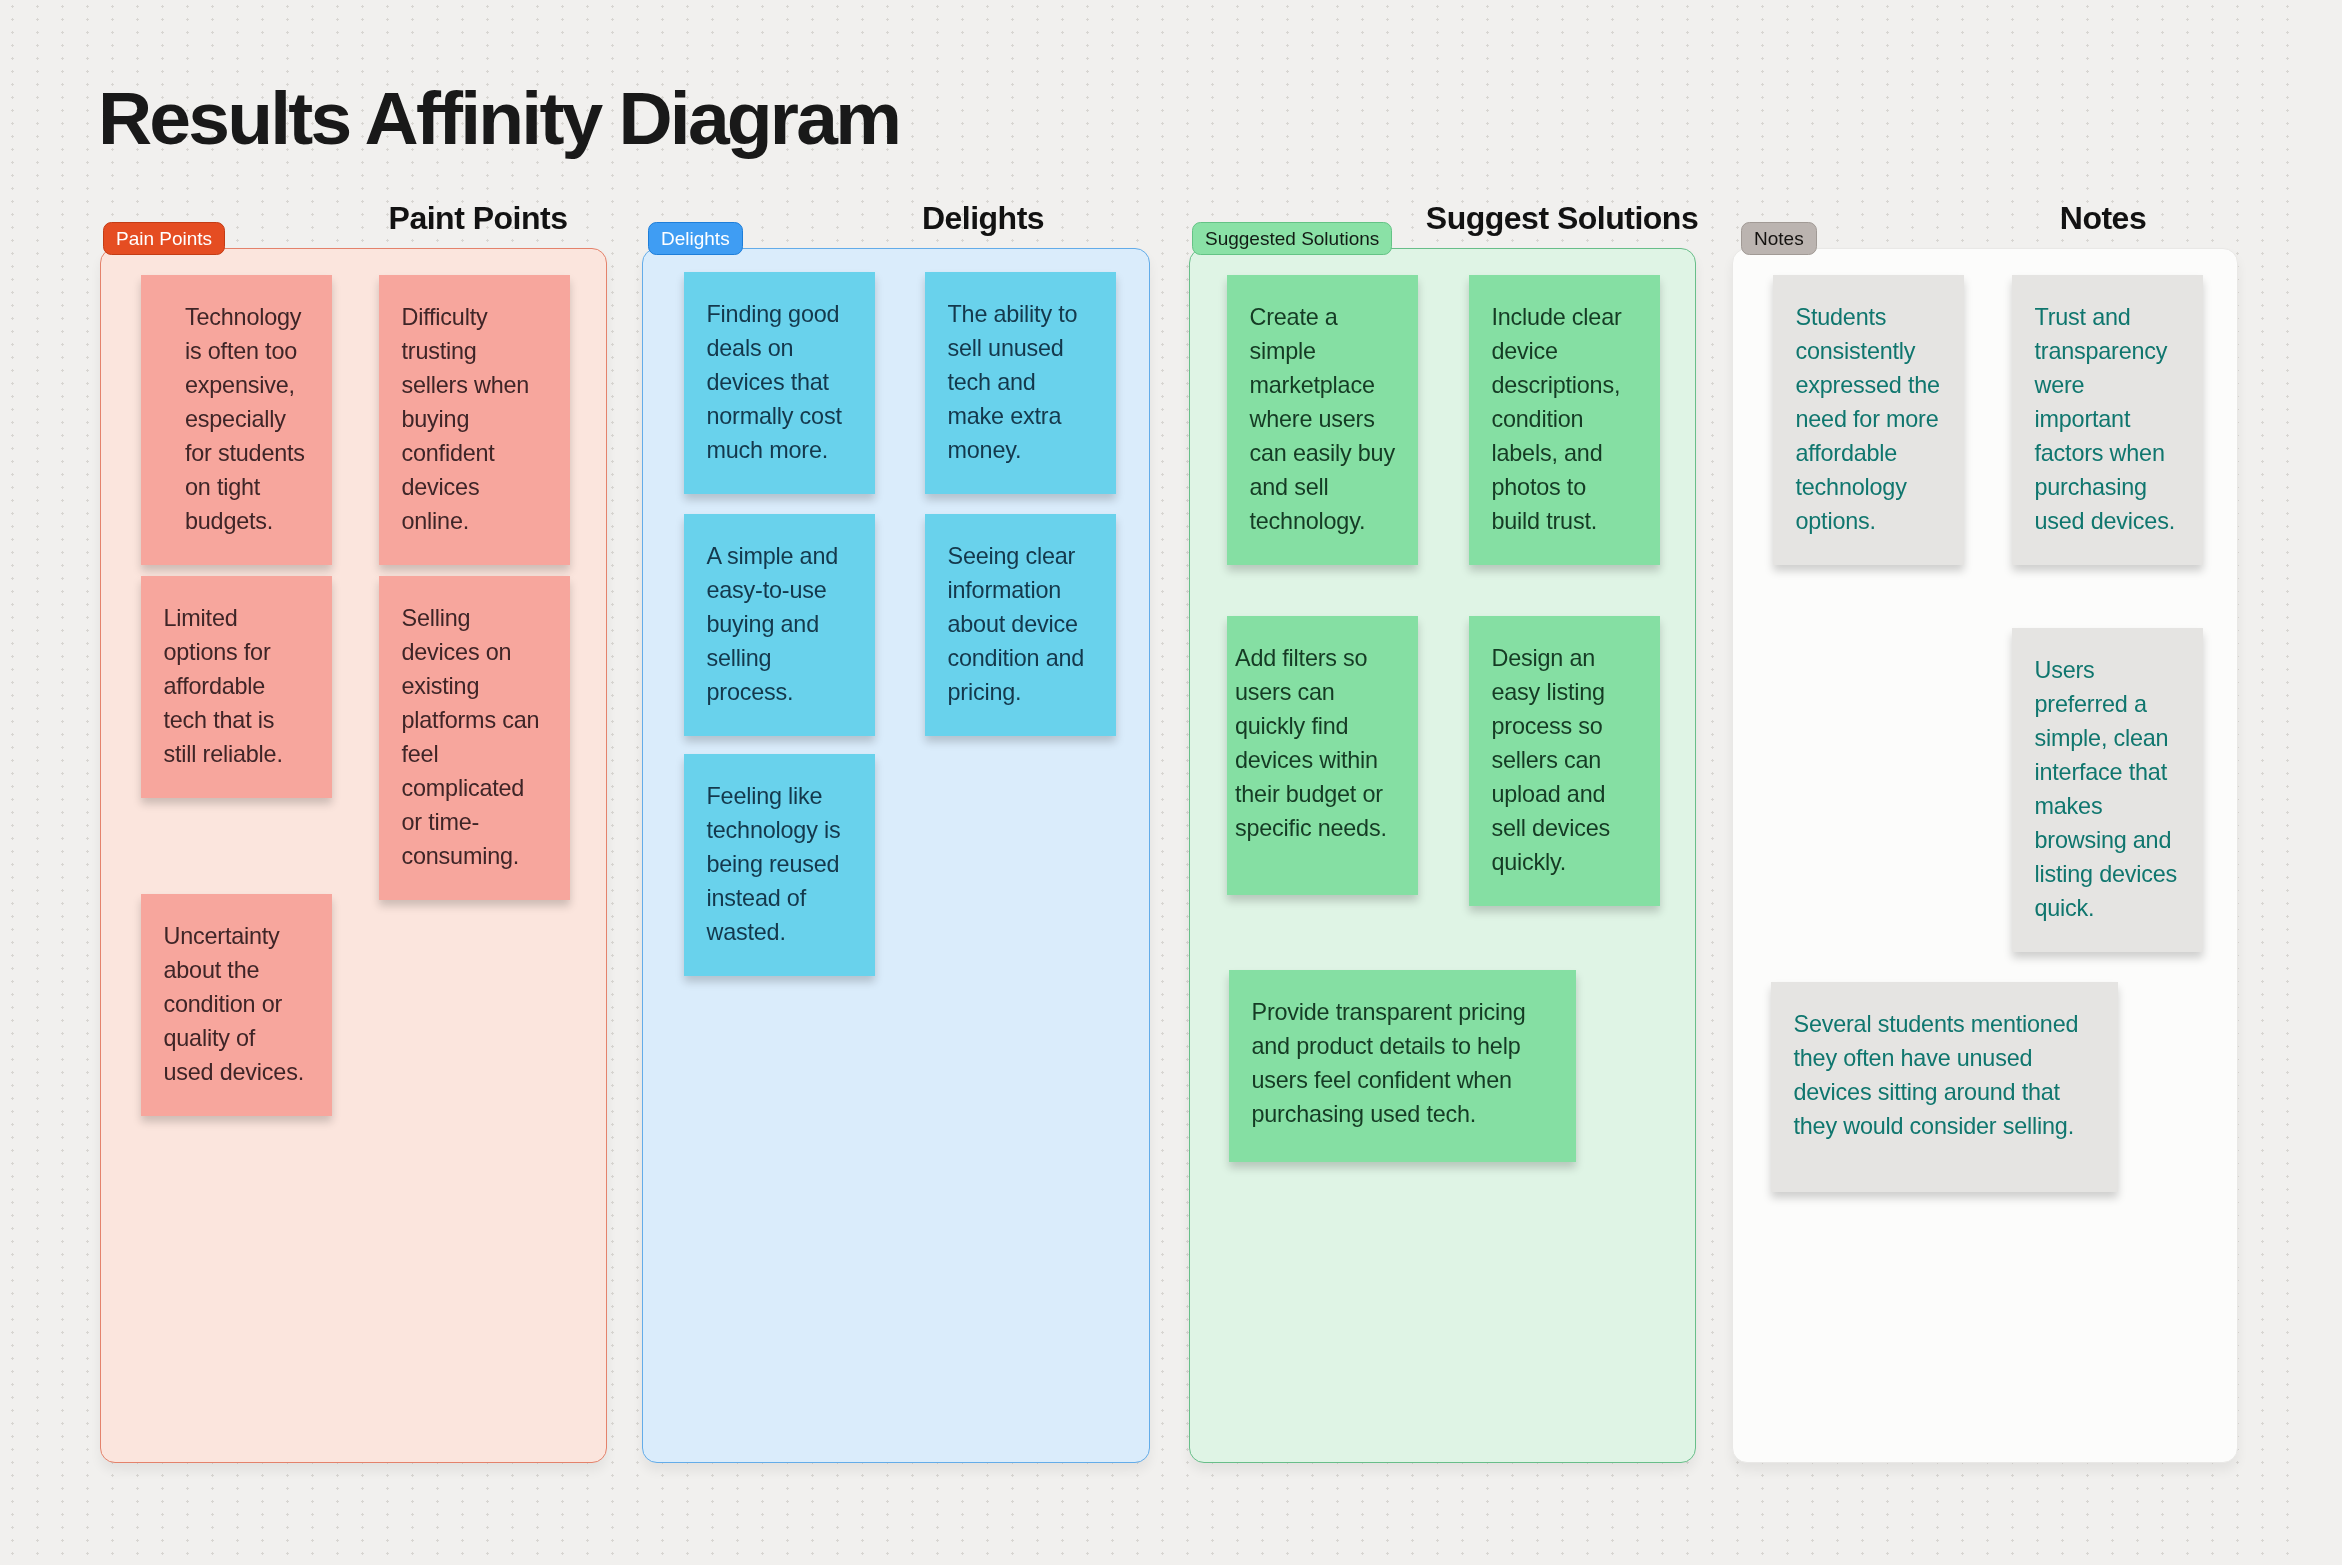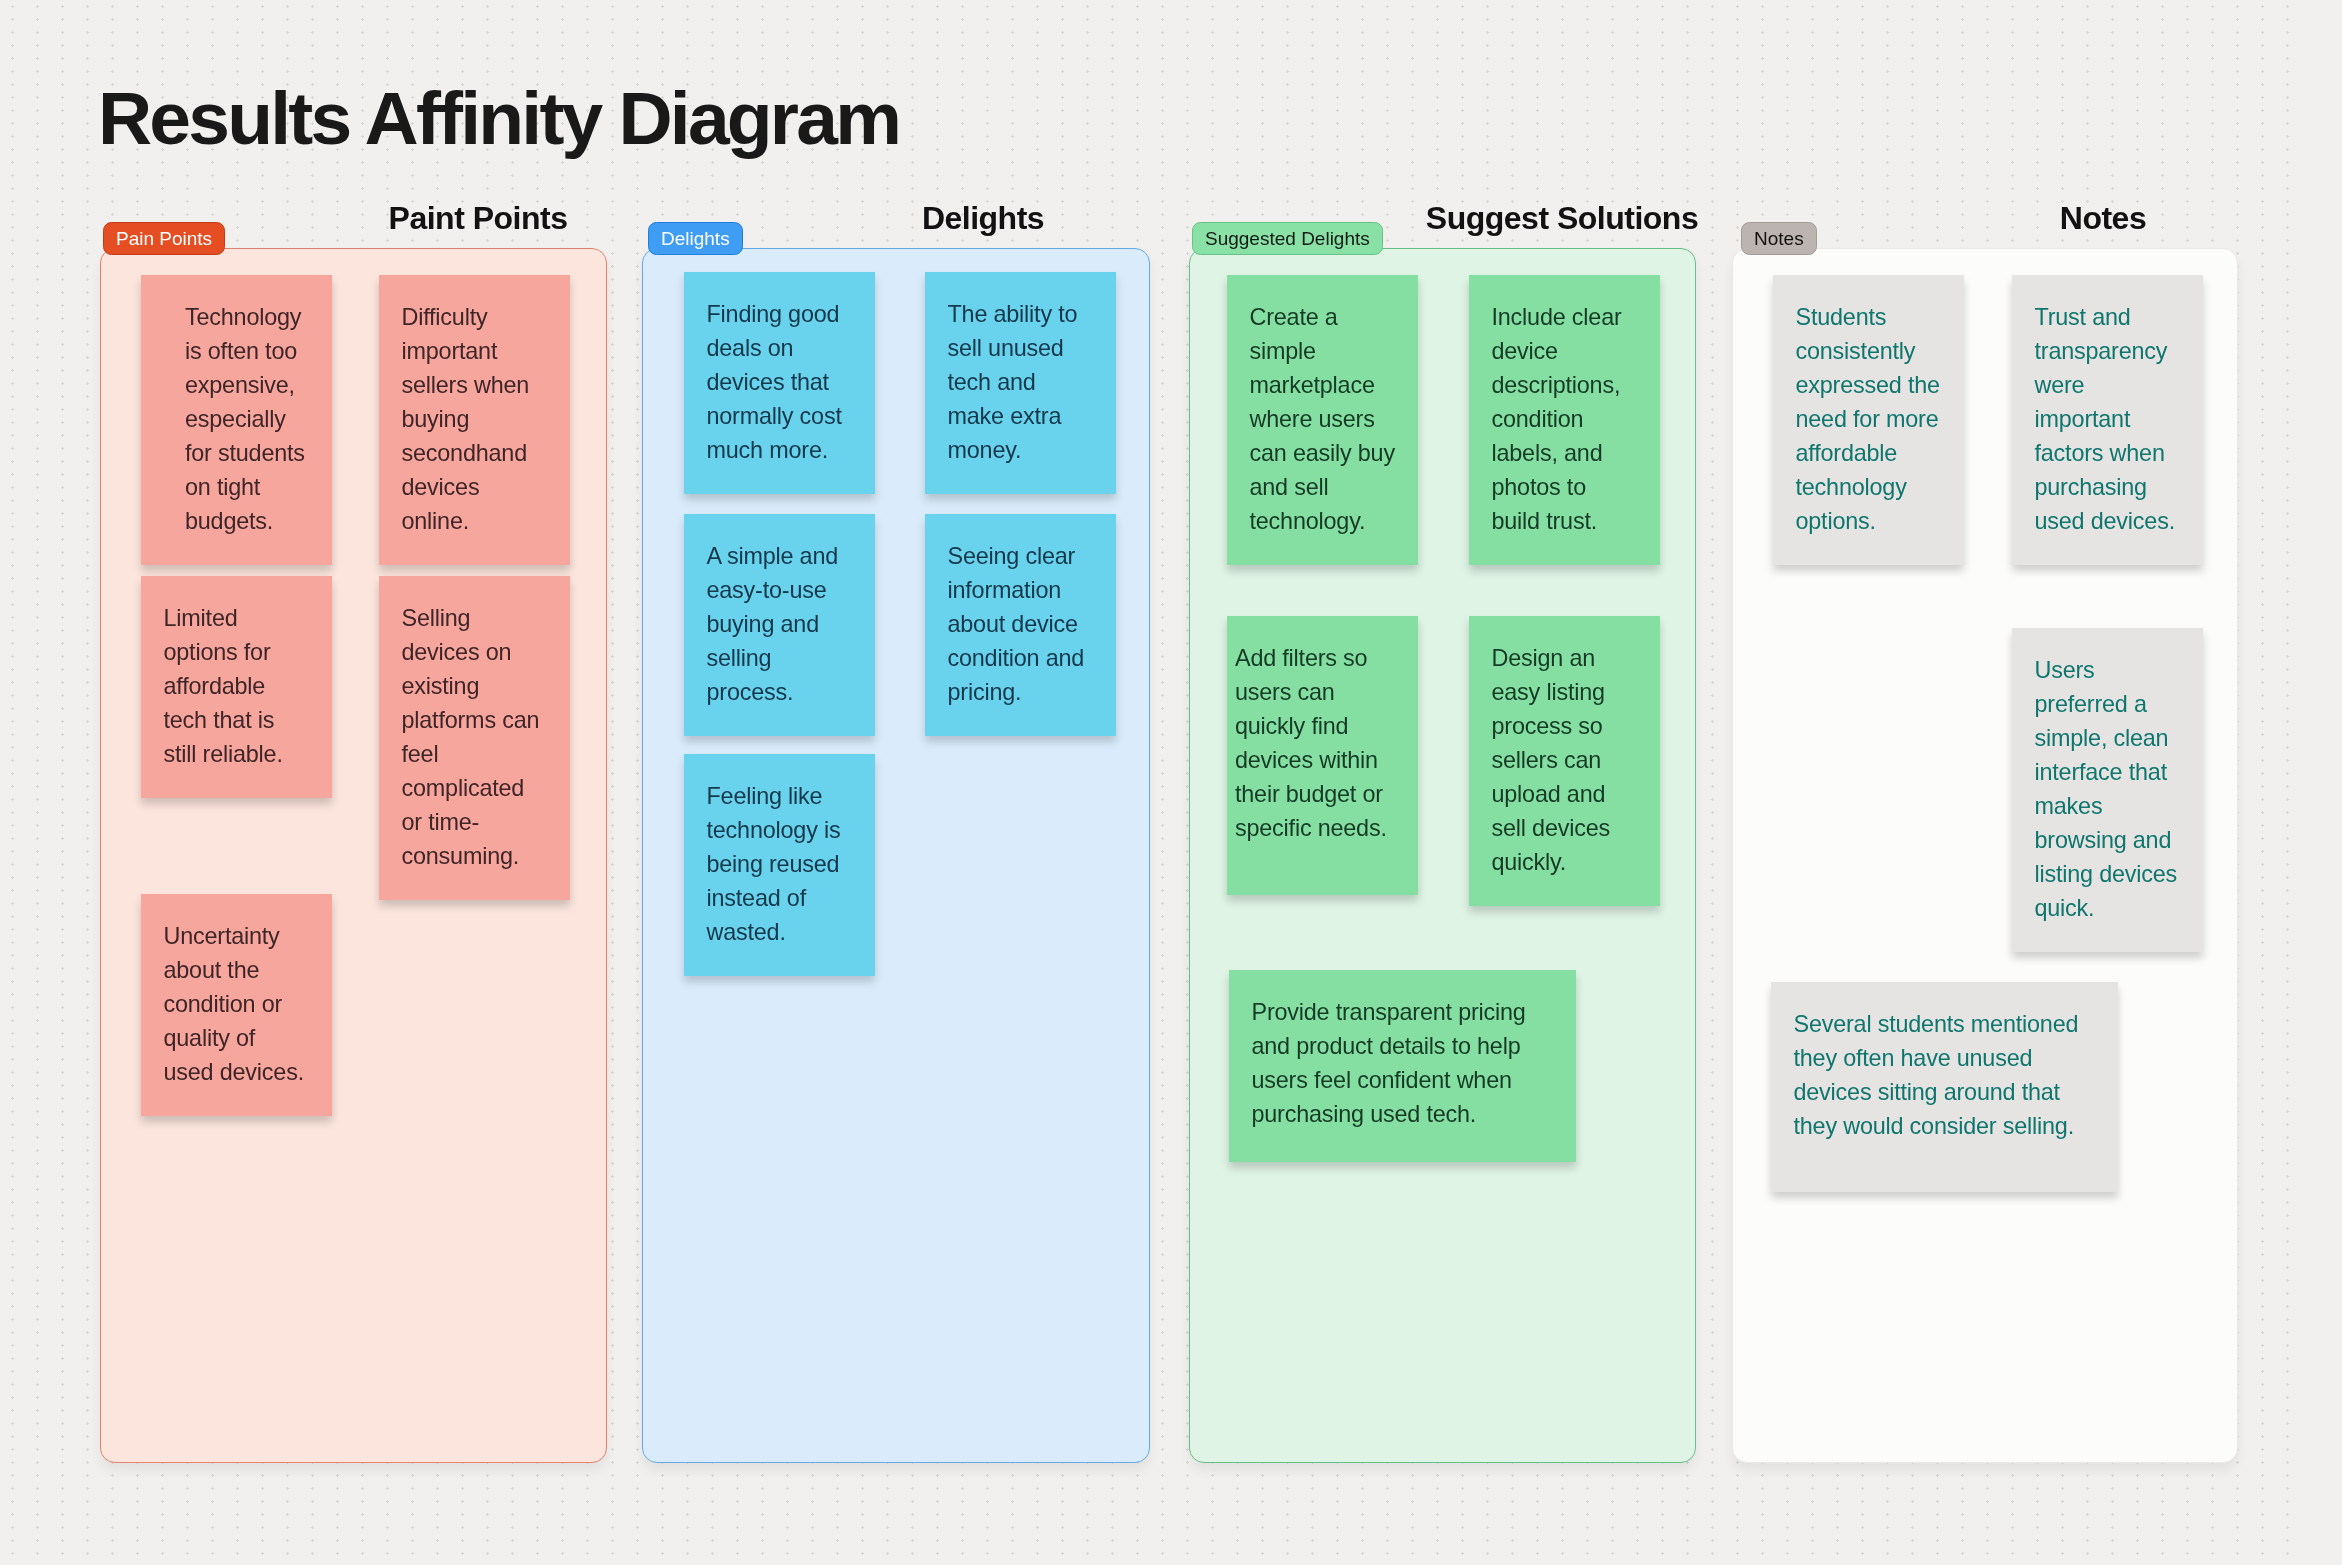--- a/index.html
+++ b/index.html
@@ -68,36 +68,36 @@
 <body>
 
 <div class="canvas">
 
   <h1 class="title">Results Affinity Diagram</h1>
 
   <div class="container container-pain" style="left:100px;width:507px;"></div>
   <div class="tag tag-pain" style="left:103px;">Pain Points</div>
   <div class="group-header" style="left:442px;">Paint Points</div>
   <div class="sticky sticky-pain" style="left:141px;top:275px;min-height:244px;padding-left:44px;">Technology is often too expensive, especially for students on tight budgets.</div>
-  <div class="sticky sticky-pain" style="left:379px;top:275px;min-height:278px;">Difficulty important sellers when buying secondhand devices online.</div>
+  <div class="sticky sticky-pain" style="left:379px;top:275px;min-height:278px;">Difficulty trusting sellers when buying confident devices online.</div>
   <div class="sticky sticky-pain" style="left:141px;top:576px;min-height:211px;">Limited options for affordable tech that is still reliable.</div>
   <div class="sticky sticky-pain" style="left:379px;top:576px;min-height:316px;">Selling devices on existing platforms can feel complicated or time-consuming.</div>
   <div class="sticky sticky-pain" style="left:141px;top:894px;min-height:210px;">Uncertainty about the condition or quality of used devices.</div>
 
   <div class="container container-delights" style="left:642px;width:508px;"></div>
   <div class="tag tag-delights" style="left:648px;">Delights</div>
   <div class="group-header" style="left:947px;">Delights</div>
   <div class="sticky sticky-delights" style="left:684px;top:272px;min-height:213px;">Finding good deals on devices that normally cost much more.</div>
   <div class="sticky sticky-delights" style="left:925px;top:272px;min-height:215px;">The ability to sell unused tech and make extra money.</div>
   <div class="sticky sticky-delights" style="left:684px;top:514px;min-height:210px;">A simple and easy-to-use buying and selling process.</div>
   <div class="sticky sticky-delights" style="left:925px;top:514px;min-height:210px;">Seeing clear information about device condition and pricing.</div>
   <div class="sticky sticky-delights" style="left:684px;top:754px;min-height:209px;">Feeling like technology is being reused instead of wasted.</div>
 
   <div class="container container-solutions" style="left:1189px;width:507px;"></div>
-  <div class="tag tag-solutions" style="left:1192px;">Suggested Delights</div>
+  <div class="tag tag-solutions" style="left:1192px;">Suggested Solutions</div>
   <div class="group-header" style="left:1526px;">Suggest Solutions</div>
   <div class="sticky sticky-solutions" style="left:1227px;top:275px;min-height:280px;">Create a simple marketplace where users can easily buy and sell technology.</div>
   <div class="sticky sticky-solutions" style="left:1469px;top:275px;min-height:280px;">Include clear device descriptions, condition labels, and photos to build trust.</div>
   <div class="sticky sticky-solutions" style="left:1227px;top:616px;min-height:279px;padding-left:8px;">Add filters so users can quickly find devices within their budget or specific needs.</div>
   <div class="sticky sticky-solutions" style="left:1469px;top:616px;min-height:279px;">Design an easy listing process so sellers can upload and sell devices quickly.</div>
   <div class="sticky sticky-solutions wide" style="left:1229px;top:970px;min-height:192px;">Provide transparent pricing and product details to help users feel confident when purchasing used tech.</div>
 
   <div class="container container-notes" style="left:1732px;width:506px;"></div>
   <div class="tag tag-notes" style="left:1741px;">Notes</div>
   <div class="group-header" style="left:2067px;">Notes</div>

